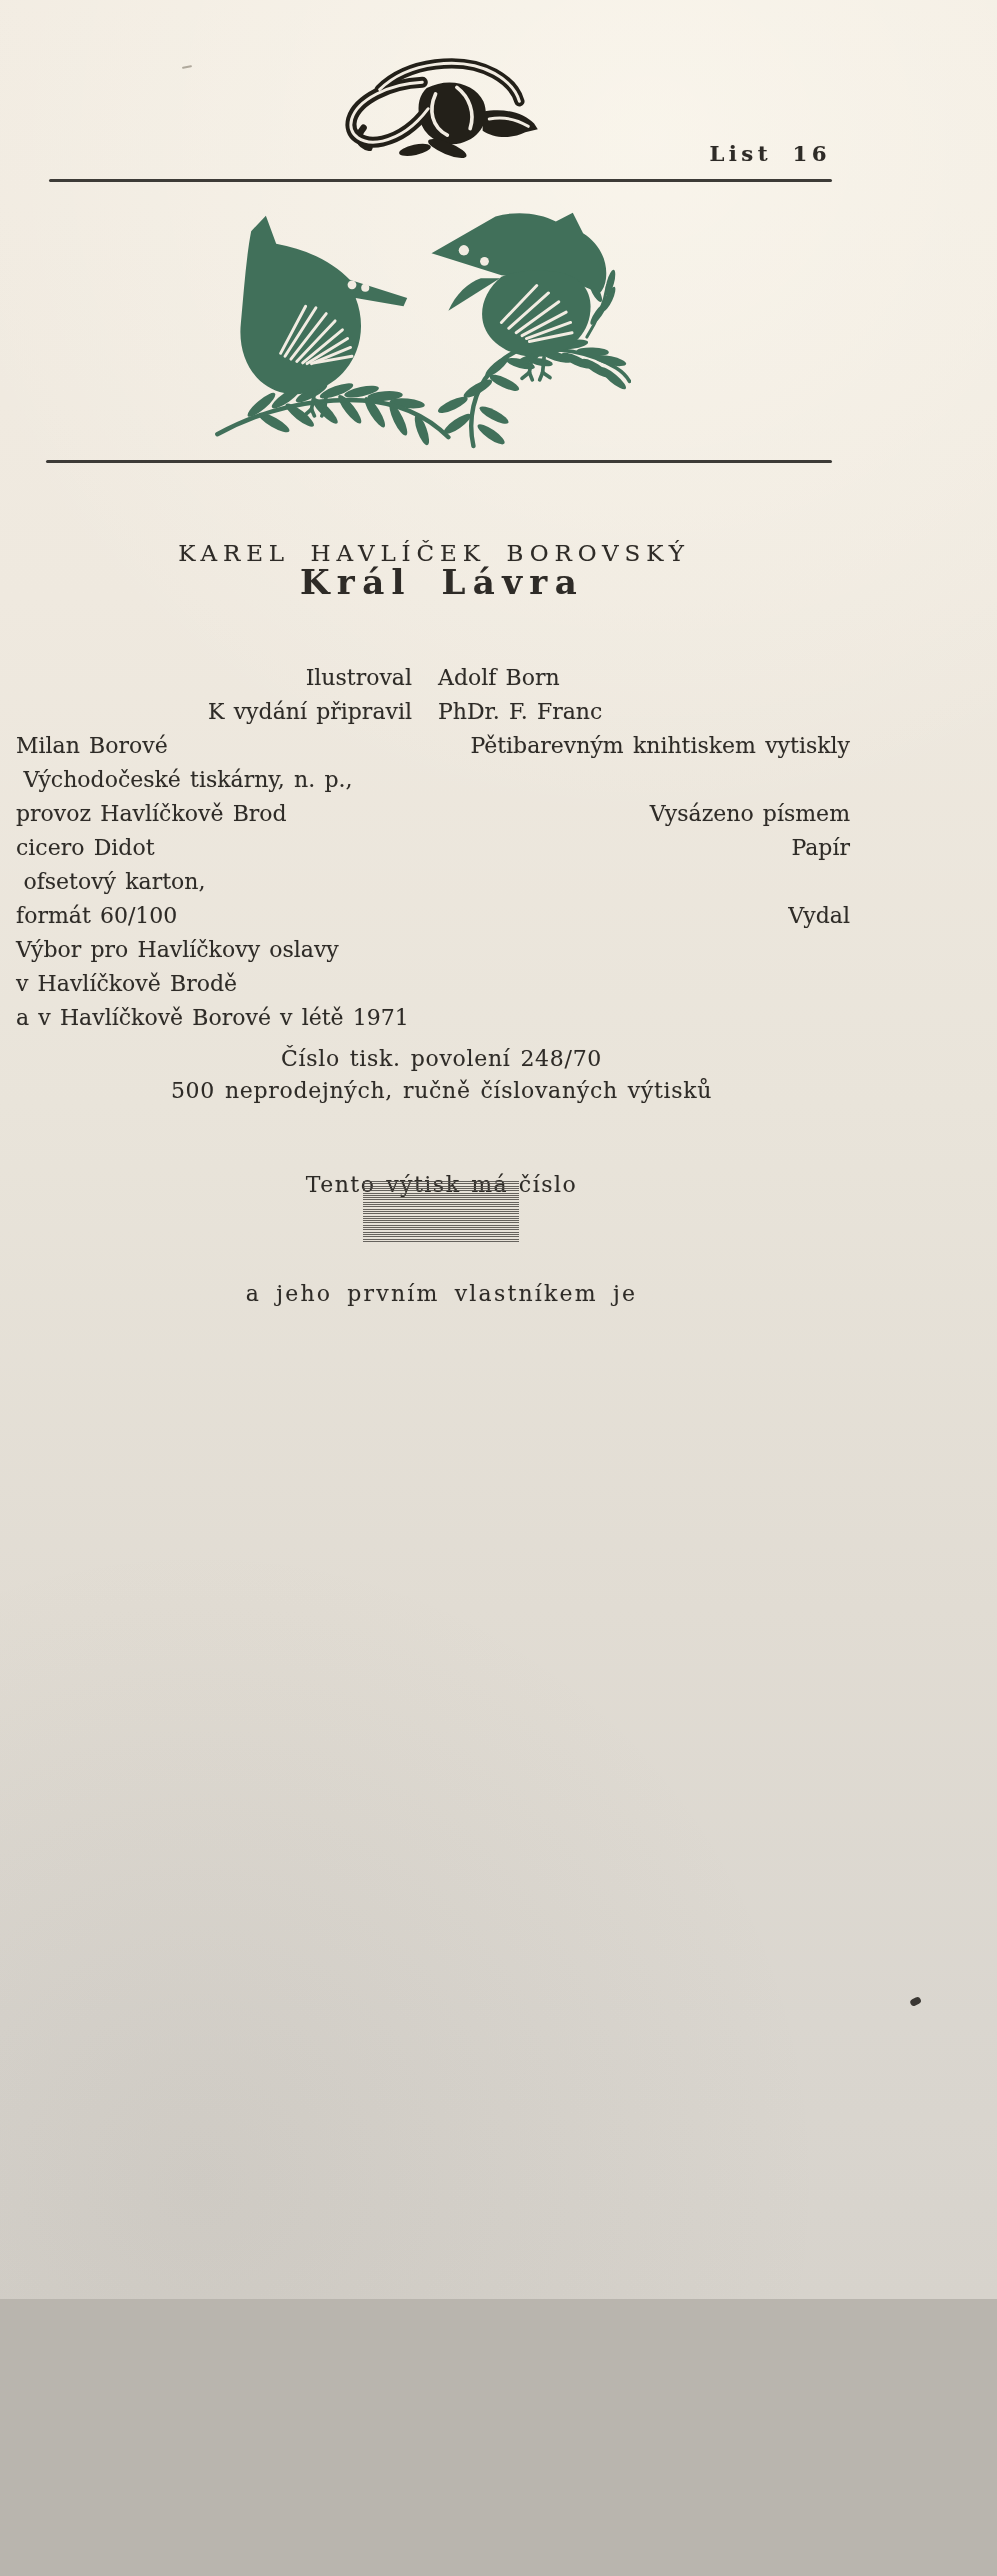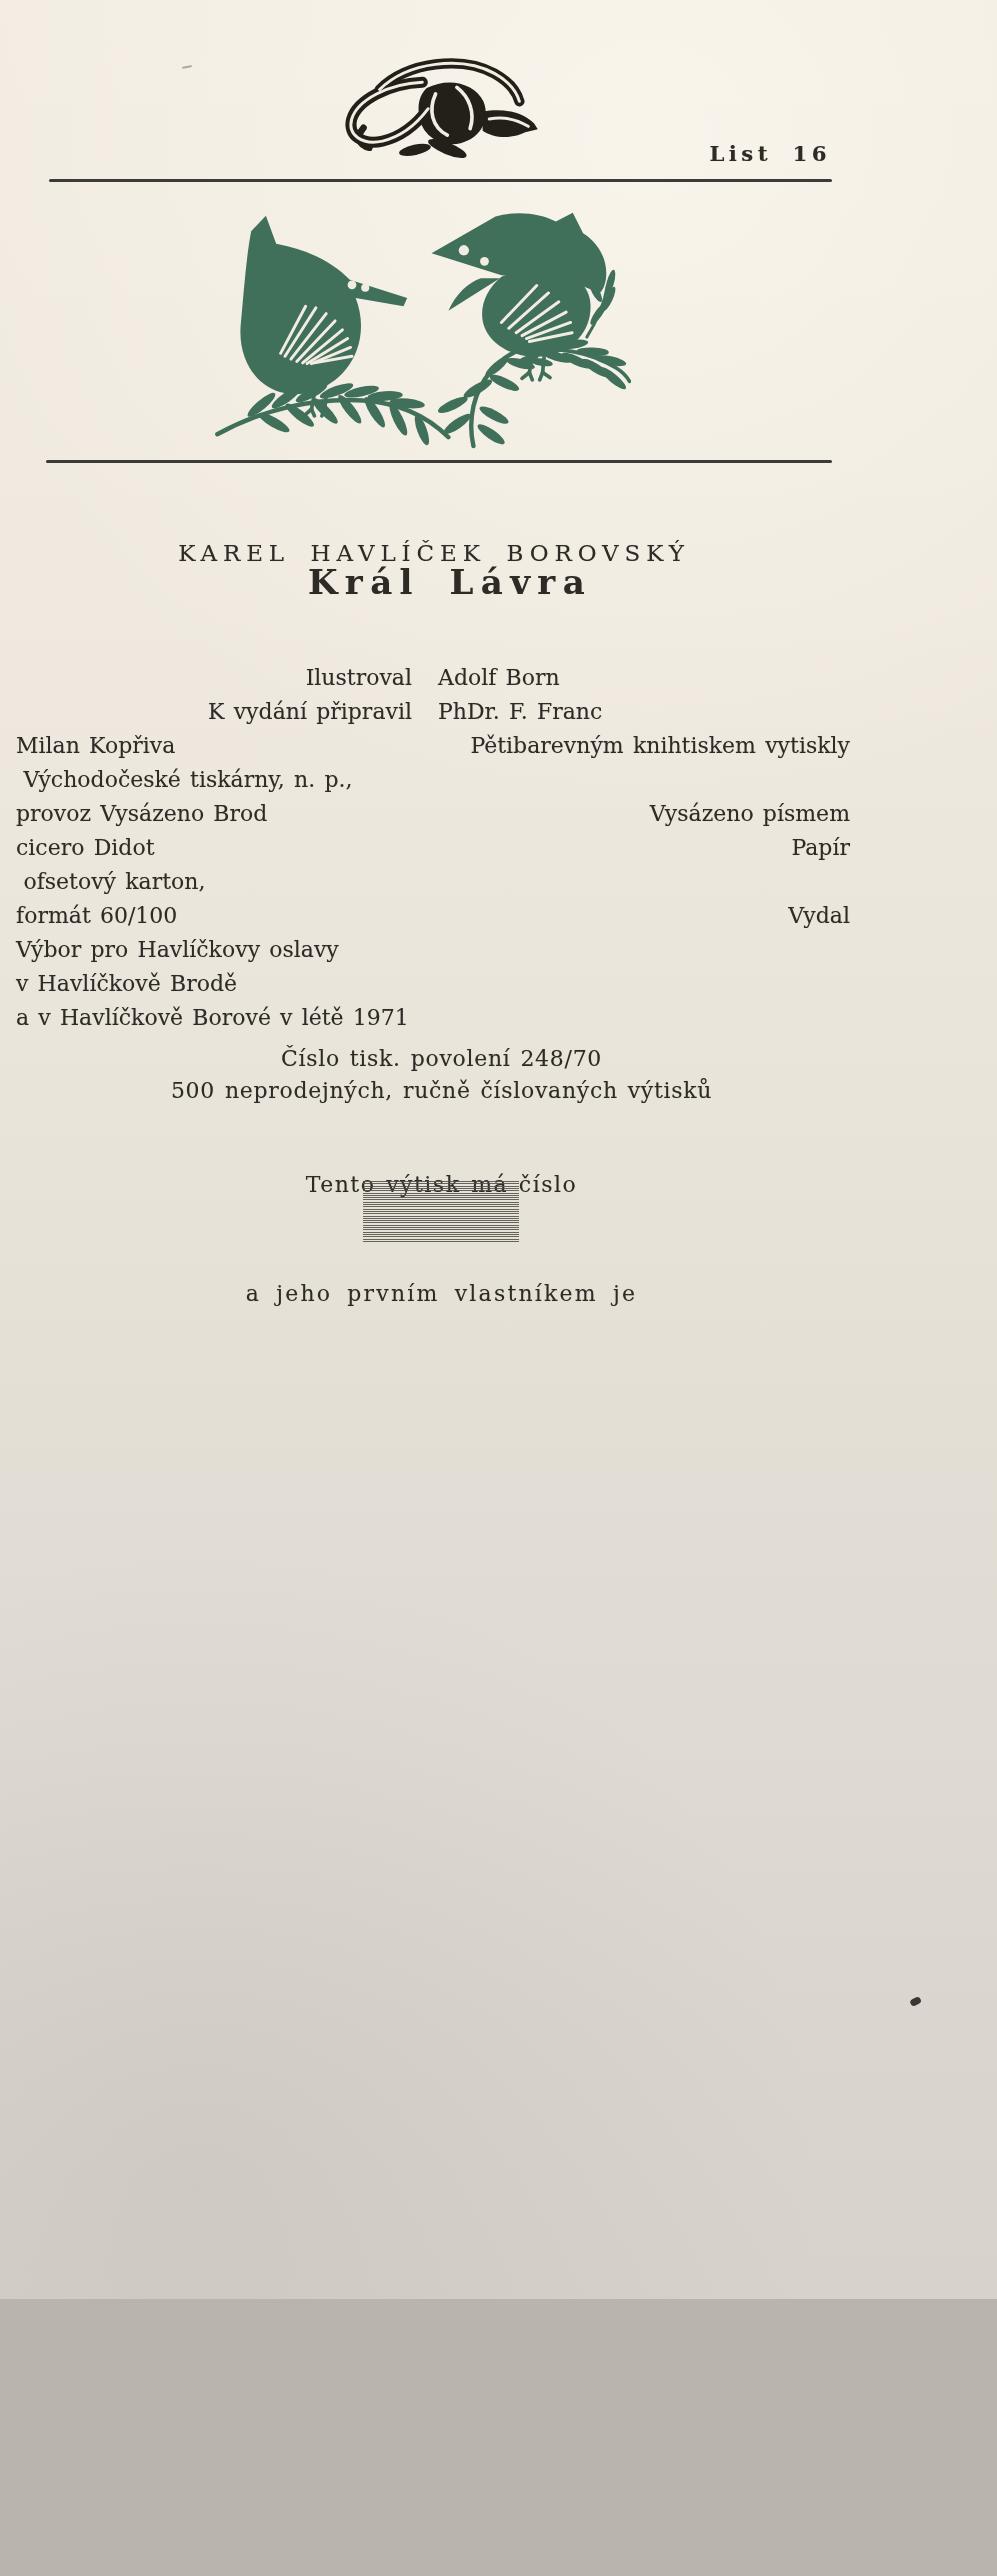--- a/index.html
+++ b/index.html
@@ -32,21 +32,21 @@
   .rule{position:absolute;background:var(--rule,#3d3b37);height:2.9px;border-radius:1.5px;}
   .rule-1{left:49px;top:179px;width:783px;}
   .rule-2{left:46px;top:460px;width:786px;}
   .ornament{position:absolute;left:337px;top:49px;width:203px;height:115px;}
   .birds{position:absolute;left:204px;top:212px;width:427px;height:237px;}
   .author{
     top:540px;left:0;width:868px;text-align:center;
     font-size:23px;letter-spacing:5.9px;word-spacing:7.4px;font-weight:500;
   }
   .title{
-    top:562px;left:16px;width:868px;text-align:center;
+    top:562px;left:8px;width:868px;text-align:center;
     font-size:34px;font-weight:700;letter-spacing:7.4px;word-spacing:10.3px;
   }
   .colophon{
     position:absolute;left:16px;top:661px;
     display:grid;grid-template-columns:396px 412px;column-gap:26px;
     font-size:22px;line-height:34px;word-spacing:2.2px;
   }
   .colophon .lbl{text-align:right;text-shadow:0 0 0.7px rgba(62,57,50,.28);}
   .colophon .val{text-align:left;text-shadow:0 0 0.7px rgba(62,57,50,.28);}
   .colophon .ind{padding-left:7.4px;}
@@ -199,25 +199,25 @@
   <div class="rule rule-2"></div>
 
   <div class="txt author">KAREL HAVLÍČEK BOROVSKÝ</div>
   <div class="txt title">Král Lávra</div>
 
   <div class="colophon">
     <div class="lbl">Ilustroval</div>
     <div class="val">Adolf Born</div>
     <div class="lbl">K vydání připravil</div>
     <div class="val">PhDr. F. Franc</div>
-    <div class="val">Milan Kopřiva</div>
+    <div class="val">Milan Borové</div>
     <div class="lbl">Pětibarevným knihtiskem vytiskly</div>
     <div class="val ind">Východočeské tiskárny, n. p.,</div>
     <div class="lbl"></div>
-    <div class="val">provoz Vysázeno Brod</div>
+    <div class="val">provoz Havlíčkově Brod</div>
     <div class="lbl">Vysázeno písmem</div>
     <div class="val">cicero Didot</div>
     <div class="lbl">Papír</div>
     <div class="val ind">ofsetový karton,</div>
     <div class="lbl"></div>
     <div class="val">formát 60/100</div>
     <div class="lbl">Vydal</div>
     <div class="val">Výbor pro Havlíčkovy oslavy</div>
     <div class="lbl"></div>
     <div class="val">v Havlíčkově Brodě</div>

